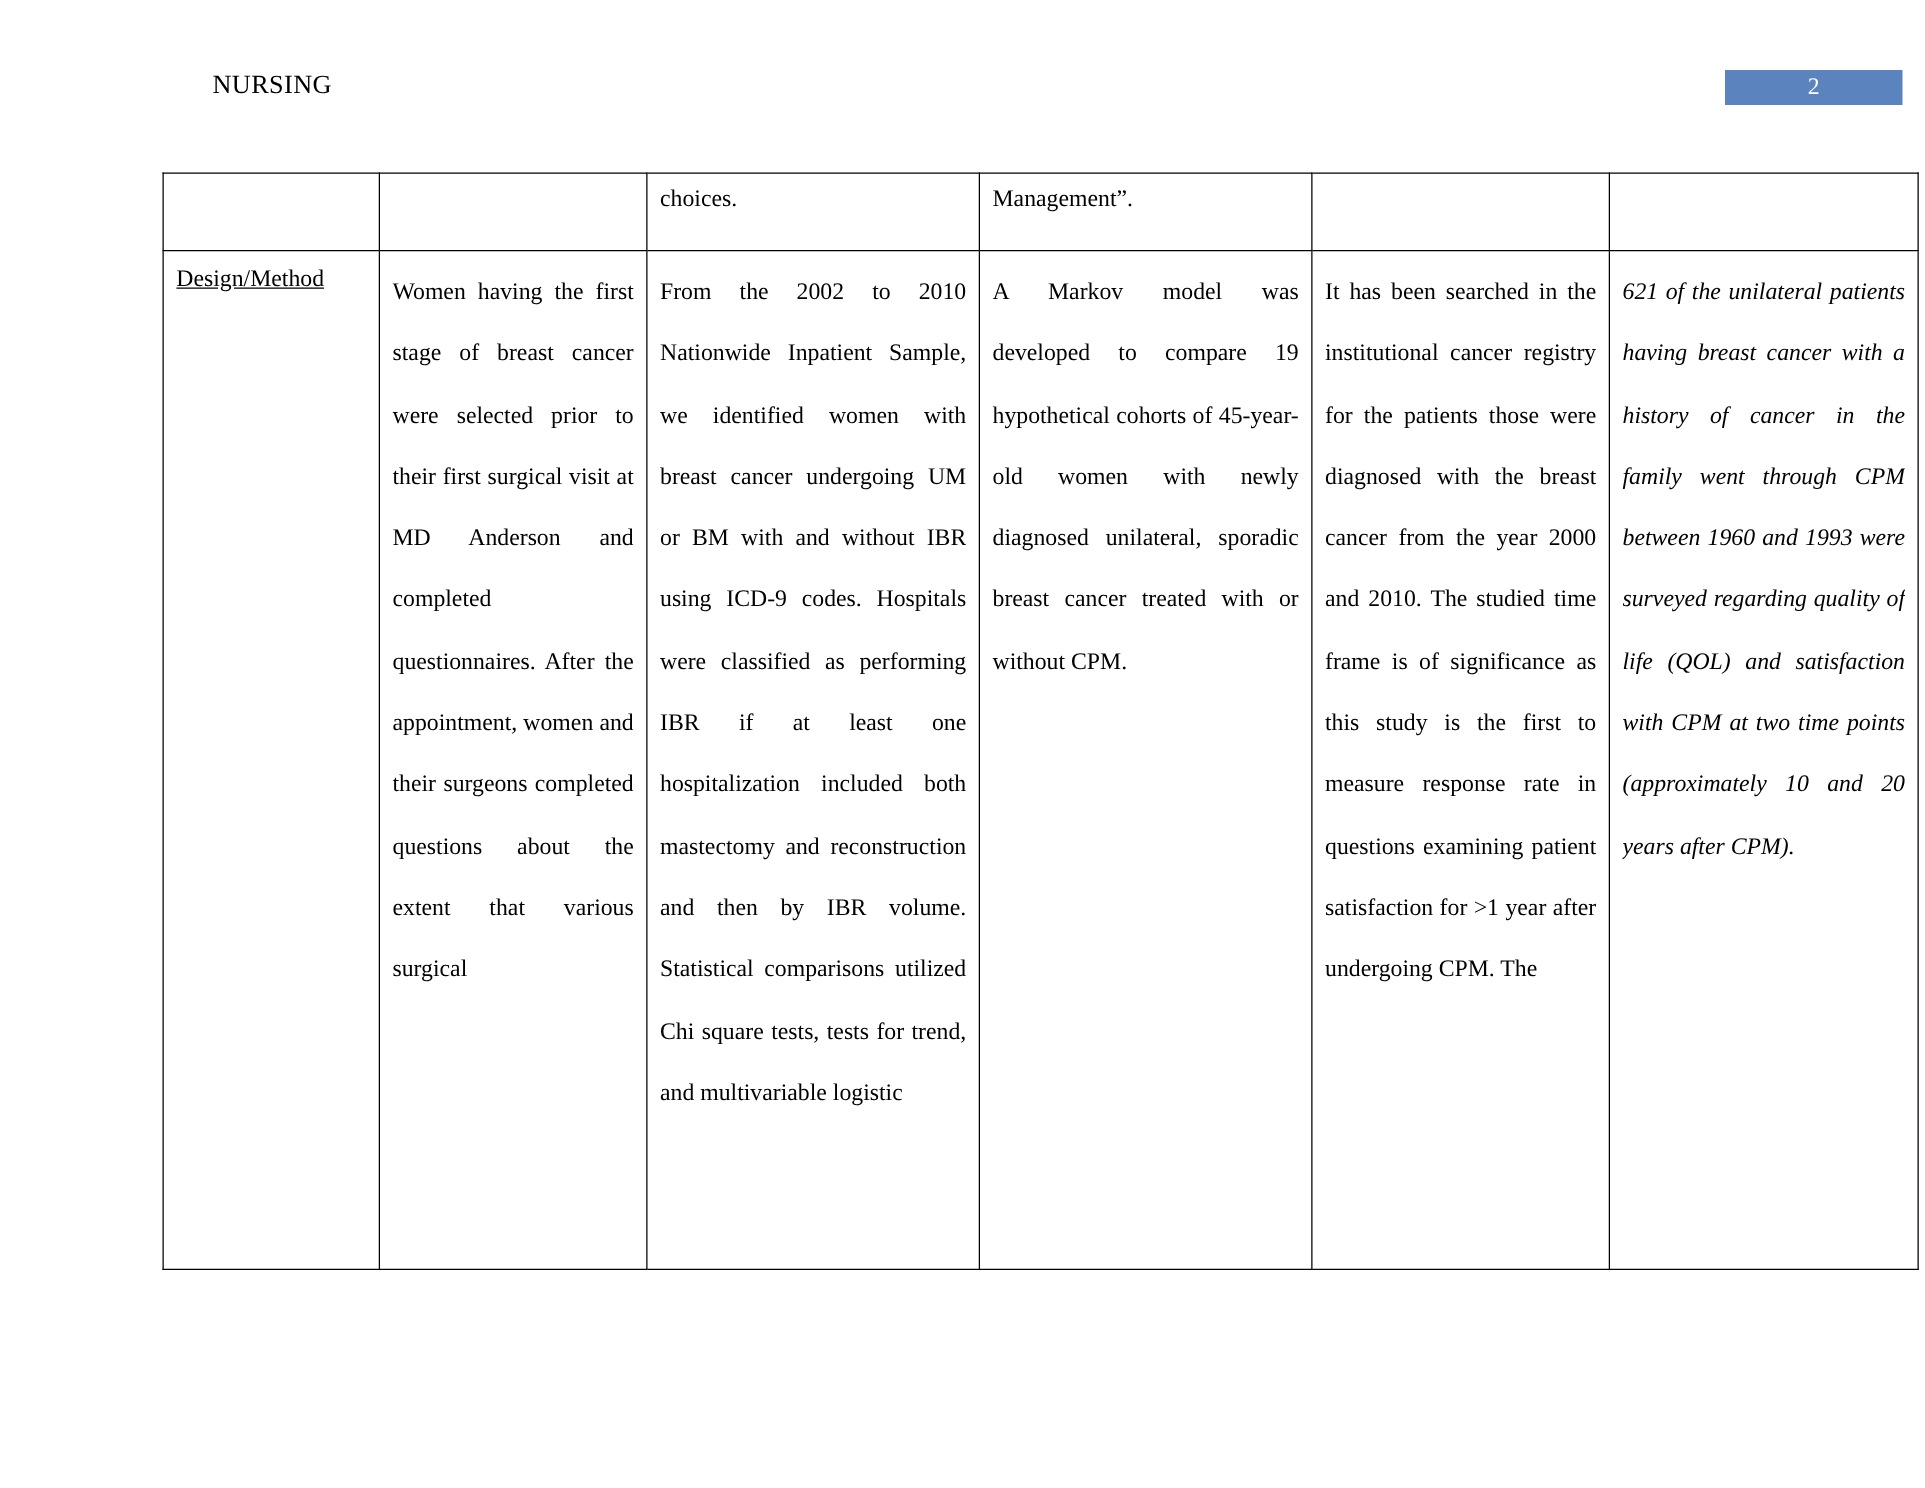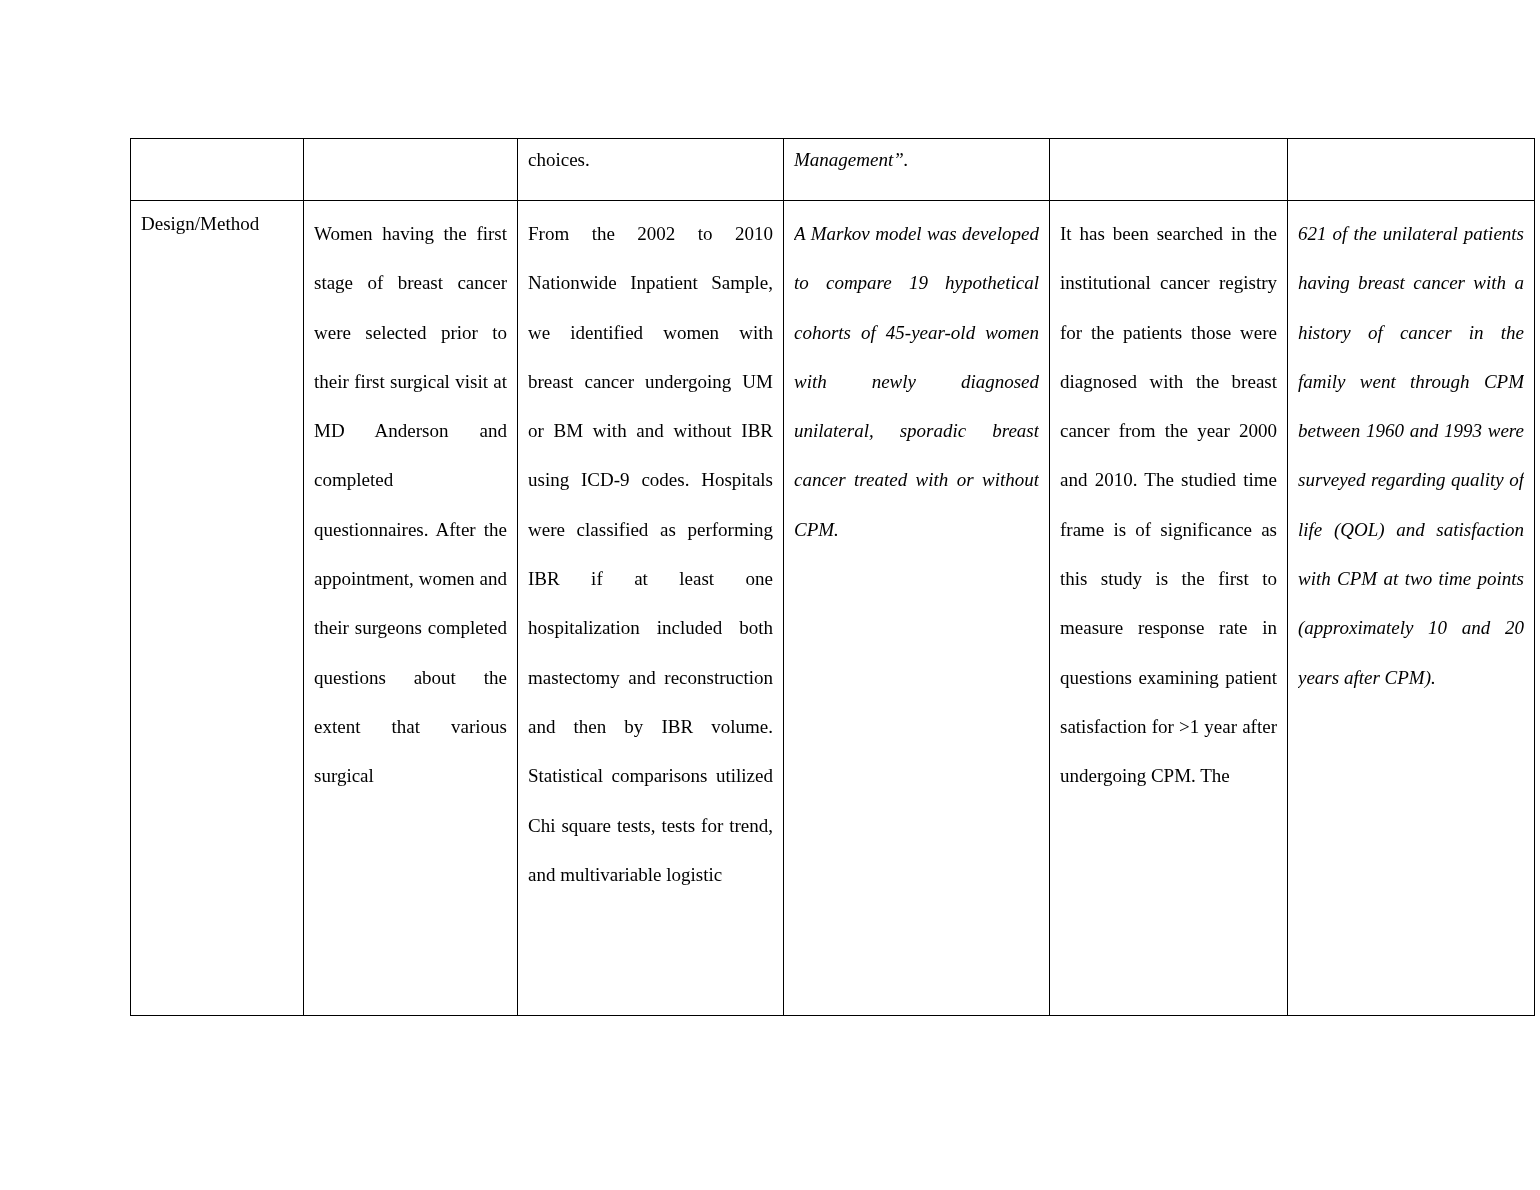--- a/index.html
+++ b/index.html
@@ -80,21 +80,21 @@
     line-height: 49.3px;
     text-align: justify;
     text-justify: inter-word;
     overflow: hidden;
     word-break: normal;
   }
   
   .c0 { width: 152px; }
   .c1 { width: 193px; }
   .c2 { width: 245px; }
-  .c3 { width: 245px; font-style: italic; }
+  .c3 { width: 245px; }
   .c4 { width: 217px; }
   .c5 { width: 226px; font-style: italic; }
 
   
   tr.row-top td {
     height: 34px;
     line-height: 30px;
     padding-top: 6px;
     padding-bottom: 21px;
   }
@@ -106,30 +106,36 @@
   tr.row-main td .cell-inner {
     height: 800px;
     overflow: hidden;
   }
   .label-cell {
     text-align: left;
     white-space: nowrap;
   }
   .label-cell .cell-inner {
     line-height: 30px;
+    text-decoration: underline;
   }
   .nowrap-first {
     line-height: 30px;
   }
 </style>
 </head>
 <body>
 
 <div class="page">
 
+  <div class="header">
+    <div class="header-title">NURSING</div>
+    <div class="page-number-box"></div>
+    <div class="page-number">2</div>
+  </div>
 
   <div class="table-wrap">
     <table class="doc-table">
       <tbody>
         <tr class="row-top">
           <td class="c0">
             <div class="cell-inner nowrap-first"></div>
           </td>
           <td class="c1">
             <div class="cell-inner nowrap-first"></div>

